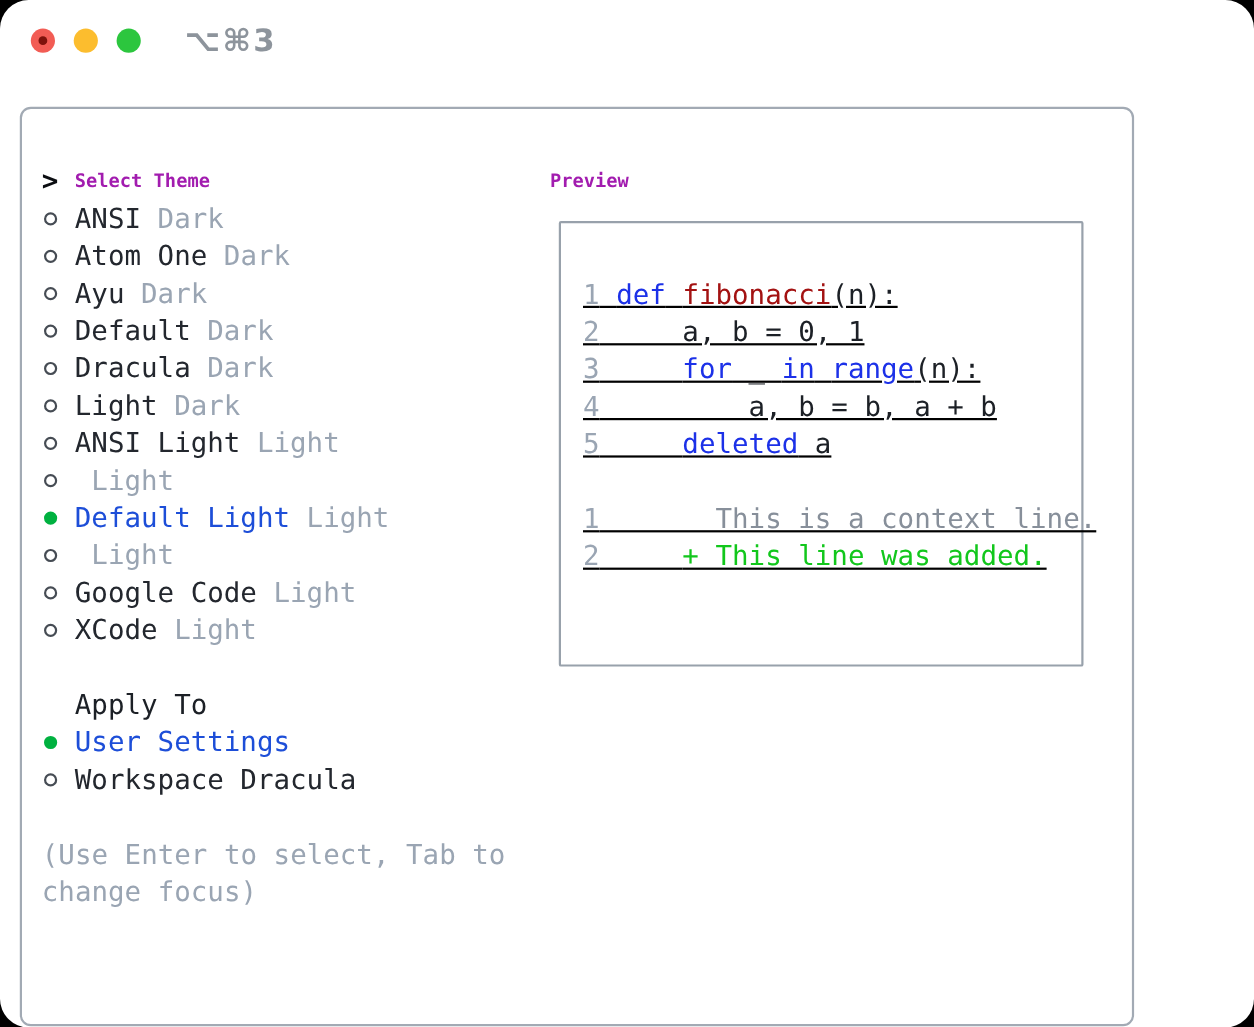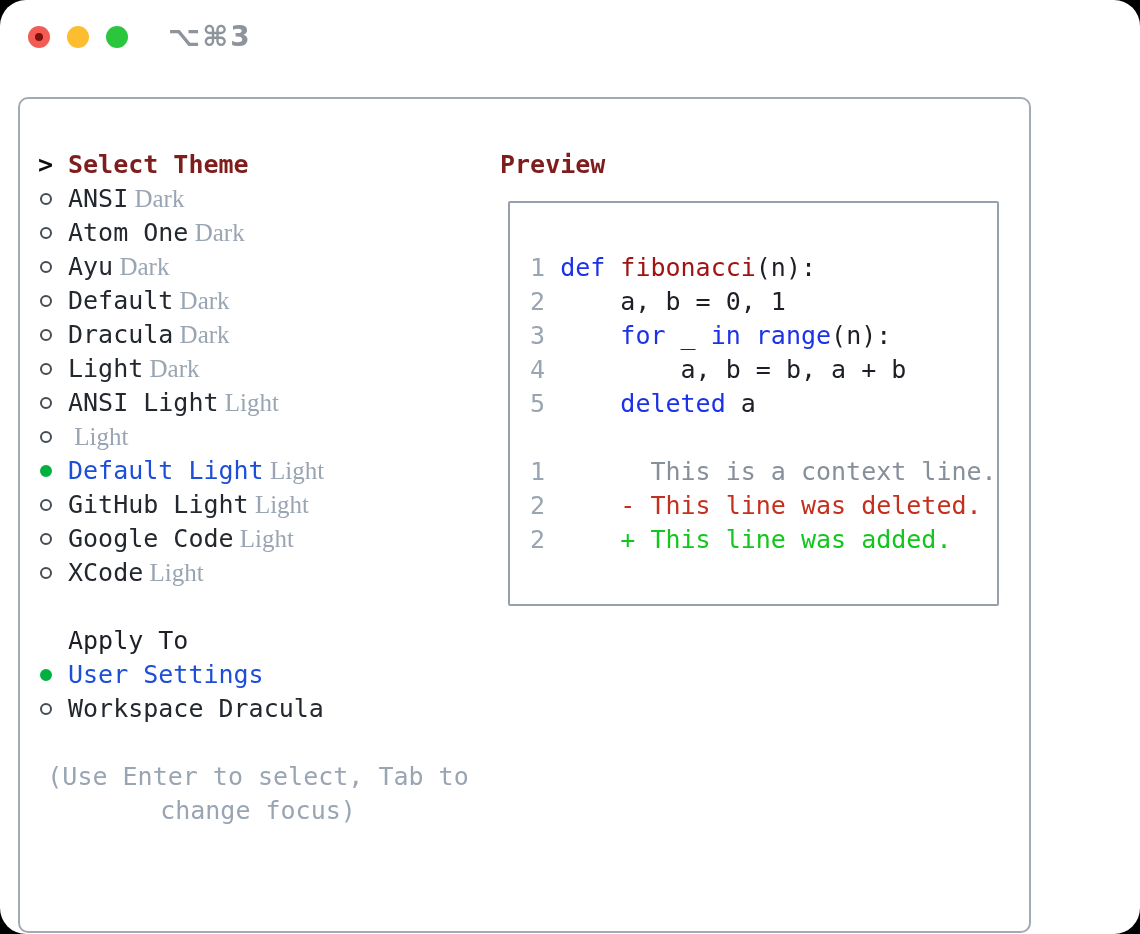--- a/index.html
+++ b/index.html
@@ -27,32 +27,32 @@
   .col-left{width:462px;flex:0 0 462px;}
   .col-right{flex:1;}
 
   .row{display:flex;height:34px;line-height:34px;font-size:25px;color:#1c2026;
        white-space:pre;align-items:center;}
   .bullet-cell{width:30px;flex:0 0 30px;display:flex;align-items:center;}
   .ring{width:12px;height:12px;border:2.5px solid #464c54;border-radius:50%;
         box-sizing:border-box;margin-left:2px;}
   .ring.filled{background:#00b140;border-color:#00b140;}
   .prompt{color:#0b0d11;font-weight:bold;}
-  .hdr{font-weight:bold;color:#7f1d1d;font-size:25px;line-height:34px;}
+  .hdr{font-weight:bold;color:#a21caf;font-size:17px;line-height:34px;}
   .item-name{color:#23272e;}
   .item-name.sel{color:#1d4ed8;}
-  .variant{color:#9aa5b3;font-family:Liberation Serif, serif;}
+  .variant{color:#9aa5b3;}
   .spacer{height:34px;}
   .hint{margin-top:0;font-size:25px;line-height:34px;color:#9aa5b3;
-        white-space:normal;width:440px;text-align:center;}
+        white-space:normal;width:440px;}
 
   
   .preview-box{margin:19px 0 0 8px;width:453px;height:353px;
                border:2px solid #98a1ab;border-radius:2px;
-               padding:48px 14px 0 20px;}
+               padding:48px 0 0 20px;text-decoration:underline;}
   .pline{height:34px;line-height:34px;font-size:25px;white-space:pre;}
   .lnum{color:#9aa5b3;}
   .t-pl{color:#1c2026;}
   .t-kw{color:#1c31e8;}
   .t-fn{color:#a31212;}
   .t-ctx{color:#878f9a;text-align:center;}
   .t-del{color:#c4301f;}
   .t-add{color:#12c71c;text-align:right;}
 </style>
 </head>
@@ -80,21 +80,21 @@
       <div id="theme-list">
           <div class="row"><span class="bullet-cell"><span class="ring"></span></span><span class="item-name">ANSI</span><span class="variant"> Dark</span></div>
           <div class="row"><span class="bullet-cell"><span class="ring"></span></span><span class="item-name">Atom One</span><span class="variant"> Dark</span></div>
           <div class="row"><span class="bullet-cell"><span class="ring"></span></span><span class="item-name">Ayu</span><span class="variant"> Dark</span></div>
           <div class="row"><span class="bullet-cell"><span class="ring"></span></span><span class="item-name">Default</span><span class="variant"> Dark</span></div>
           <div class="row"><span class="bullet-cell"><span class="ring"></span></span><span class="item-name">Dracula</span><span class="variant"> Dark</span></div>
           <div class="row"><span class="bullet-cell"><span class="ring"></span></span><span class="item-name">Light</span><span class="variant"> Dark</span></div>
           <div class="row"><span class="bullet-cell"><span class="ring"></span></span><span class="item-name">ANSI Light</span><span class="variant"> Light</span></div>
           <div class="row"><span class="bullet-cell"><span class="ring"></span></span><span class="variant"> Light</span></div>
           <div class="row"><span class="bullet-cell"><span class="ring filled"></span></span><span class="item-name sel">Default Light</span><span class="variant"> Light</span></div>
-          <div class="row"><span class="bullet-cell"><span class="ring"></span></span><span class="item-name">GitHub Light</span><span class="variant"> Light</span></div>
+          <div class="row"><span class="bullet-cell"><span class="ring"></span></span><span class="variant"> Light</span></div>
           <div class="row"><span class="bullet-cell"><span class="ring"></span></span><span class="item-name">Google Code</span><span class="variant"> Light</span></div>
           <div class="row"><span class="bullet-cell"><span class="ring"></span></span><span class="item-name">XCode</span><span class="variant"> Light</span></div>
         </div>
 
       <div class="spacer"></div>
 
       <div class="row">
         <span class="bullet-cell"></span>
         <span>Apply To</span>
       </div>
@@ -113,20 +113,19 @@
       <div class="hdr">Preview</div>
       <div class="preview-box">
         <div id="preview-lines">
             <div class="pline"><span class="lnum">1</span><span class="t-pl"> </span><span class="t-kw">def</span><span class="t-pl"> </span><span class="t-fn">fibonacci</span><span class="t-pl">(n):</span></div>
             <div class="pline"><span class="lnum">2</span><span class="t-pl">     a, b = 0, 1</span></div>
             <div class="pline"><span class="lnum">3</span><span class="t-pl">     </span><span class="t-kw">for</span><span class="t-pl"> _ </span><span class="t-kw">in</span><span class="t-pl"> </span><span class="t-kw">range</span><span class="t-pl">(n):</span></div>
             <div class="pline"><span class="lnum">4</span><span class="t-pl">         a, b = b, a + b</span></div>
             <div class="pline"><span class="lnum">5</span><span class="t-pl">     </span><span class="t-kw">deleted</span><span class="t-pl"> a</span></div>
             <div class="pline"><span class="lnum"></span></div>
             <div class="pline"><span class="lnum">1</span><span class="t-ctx">       This is a context line.</span></div>
-            <div class="pline"><span class="lnum">2</span><span class="t-pl">     </span><span class="t-del">- This line was deleted.</span></div>
             <div class="pline"><span class="lnum">2</span><span class="t-pl">     </span><span class="t-add">+ This line was added.</span></div>
           </div>
       </div>
     </div>
 
   </div>
 </div>
 
 </body></html>

